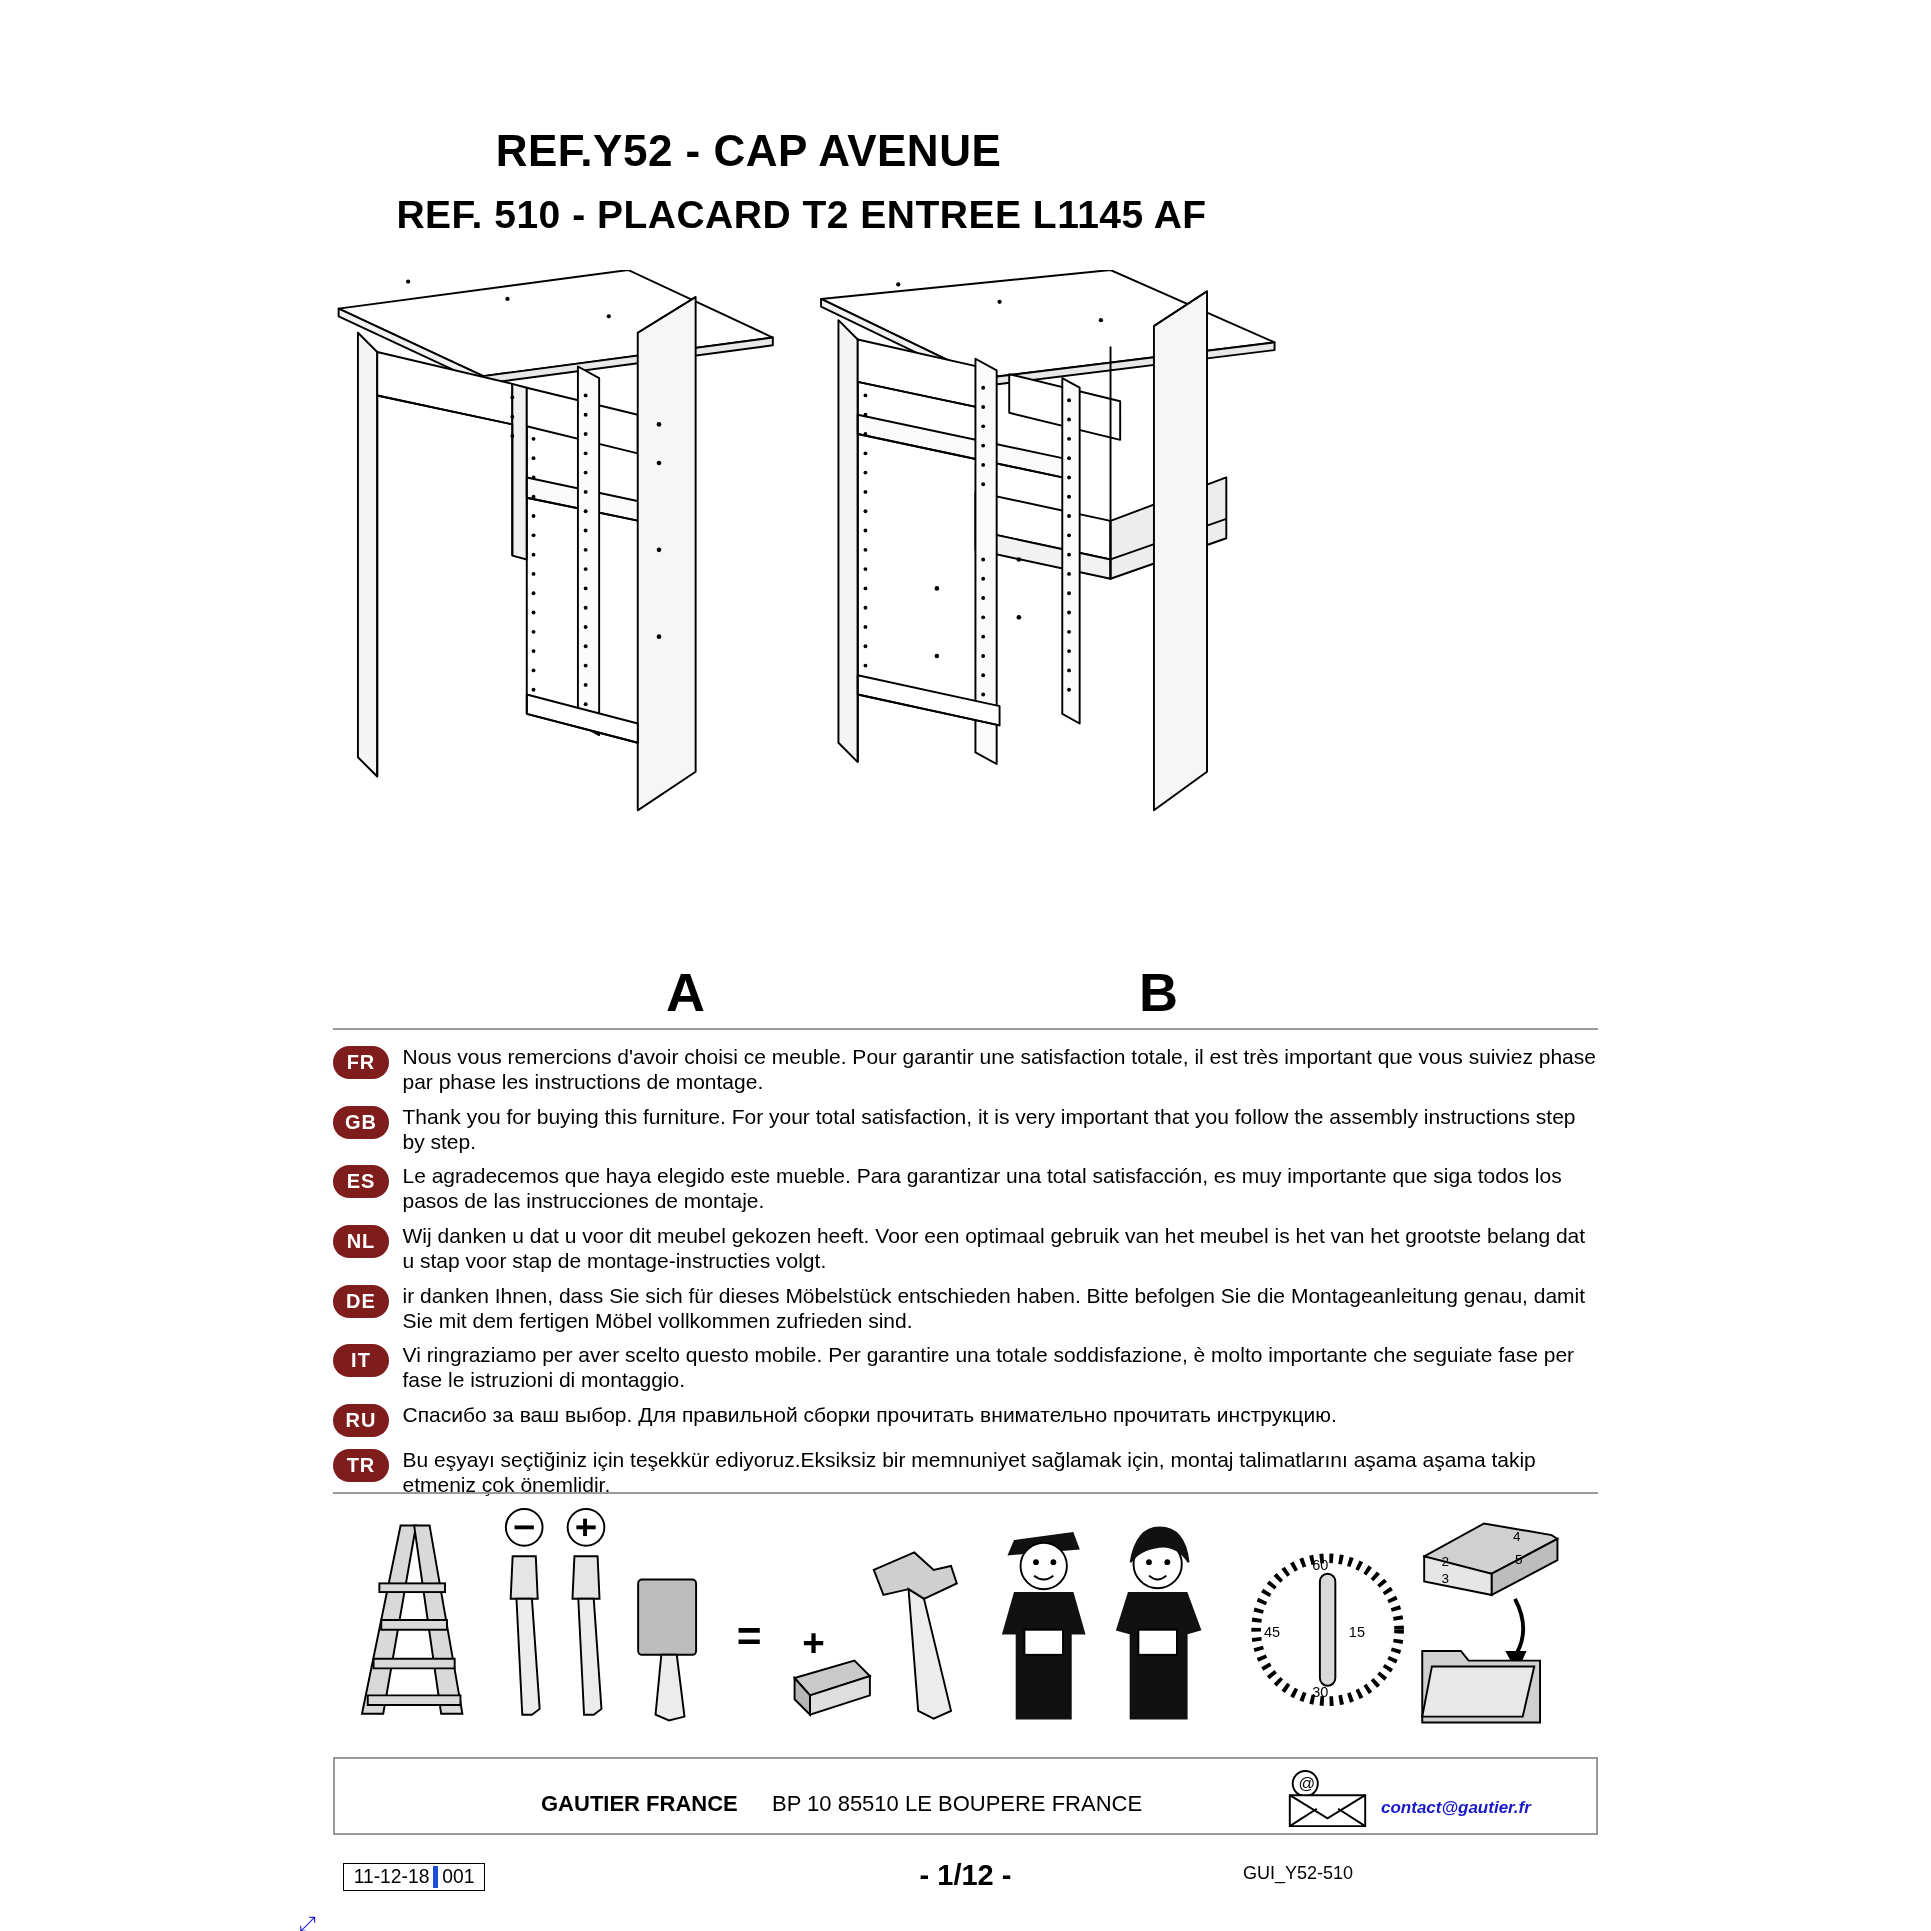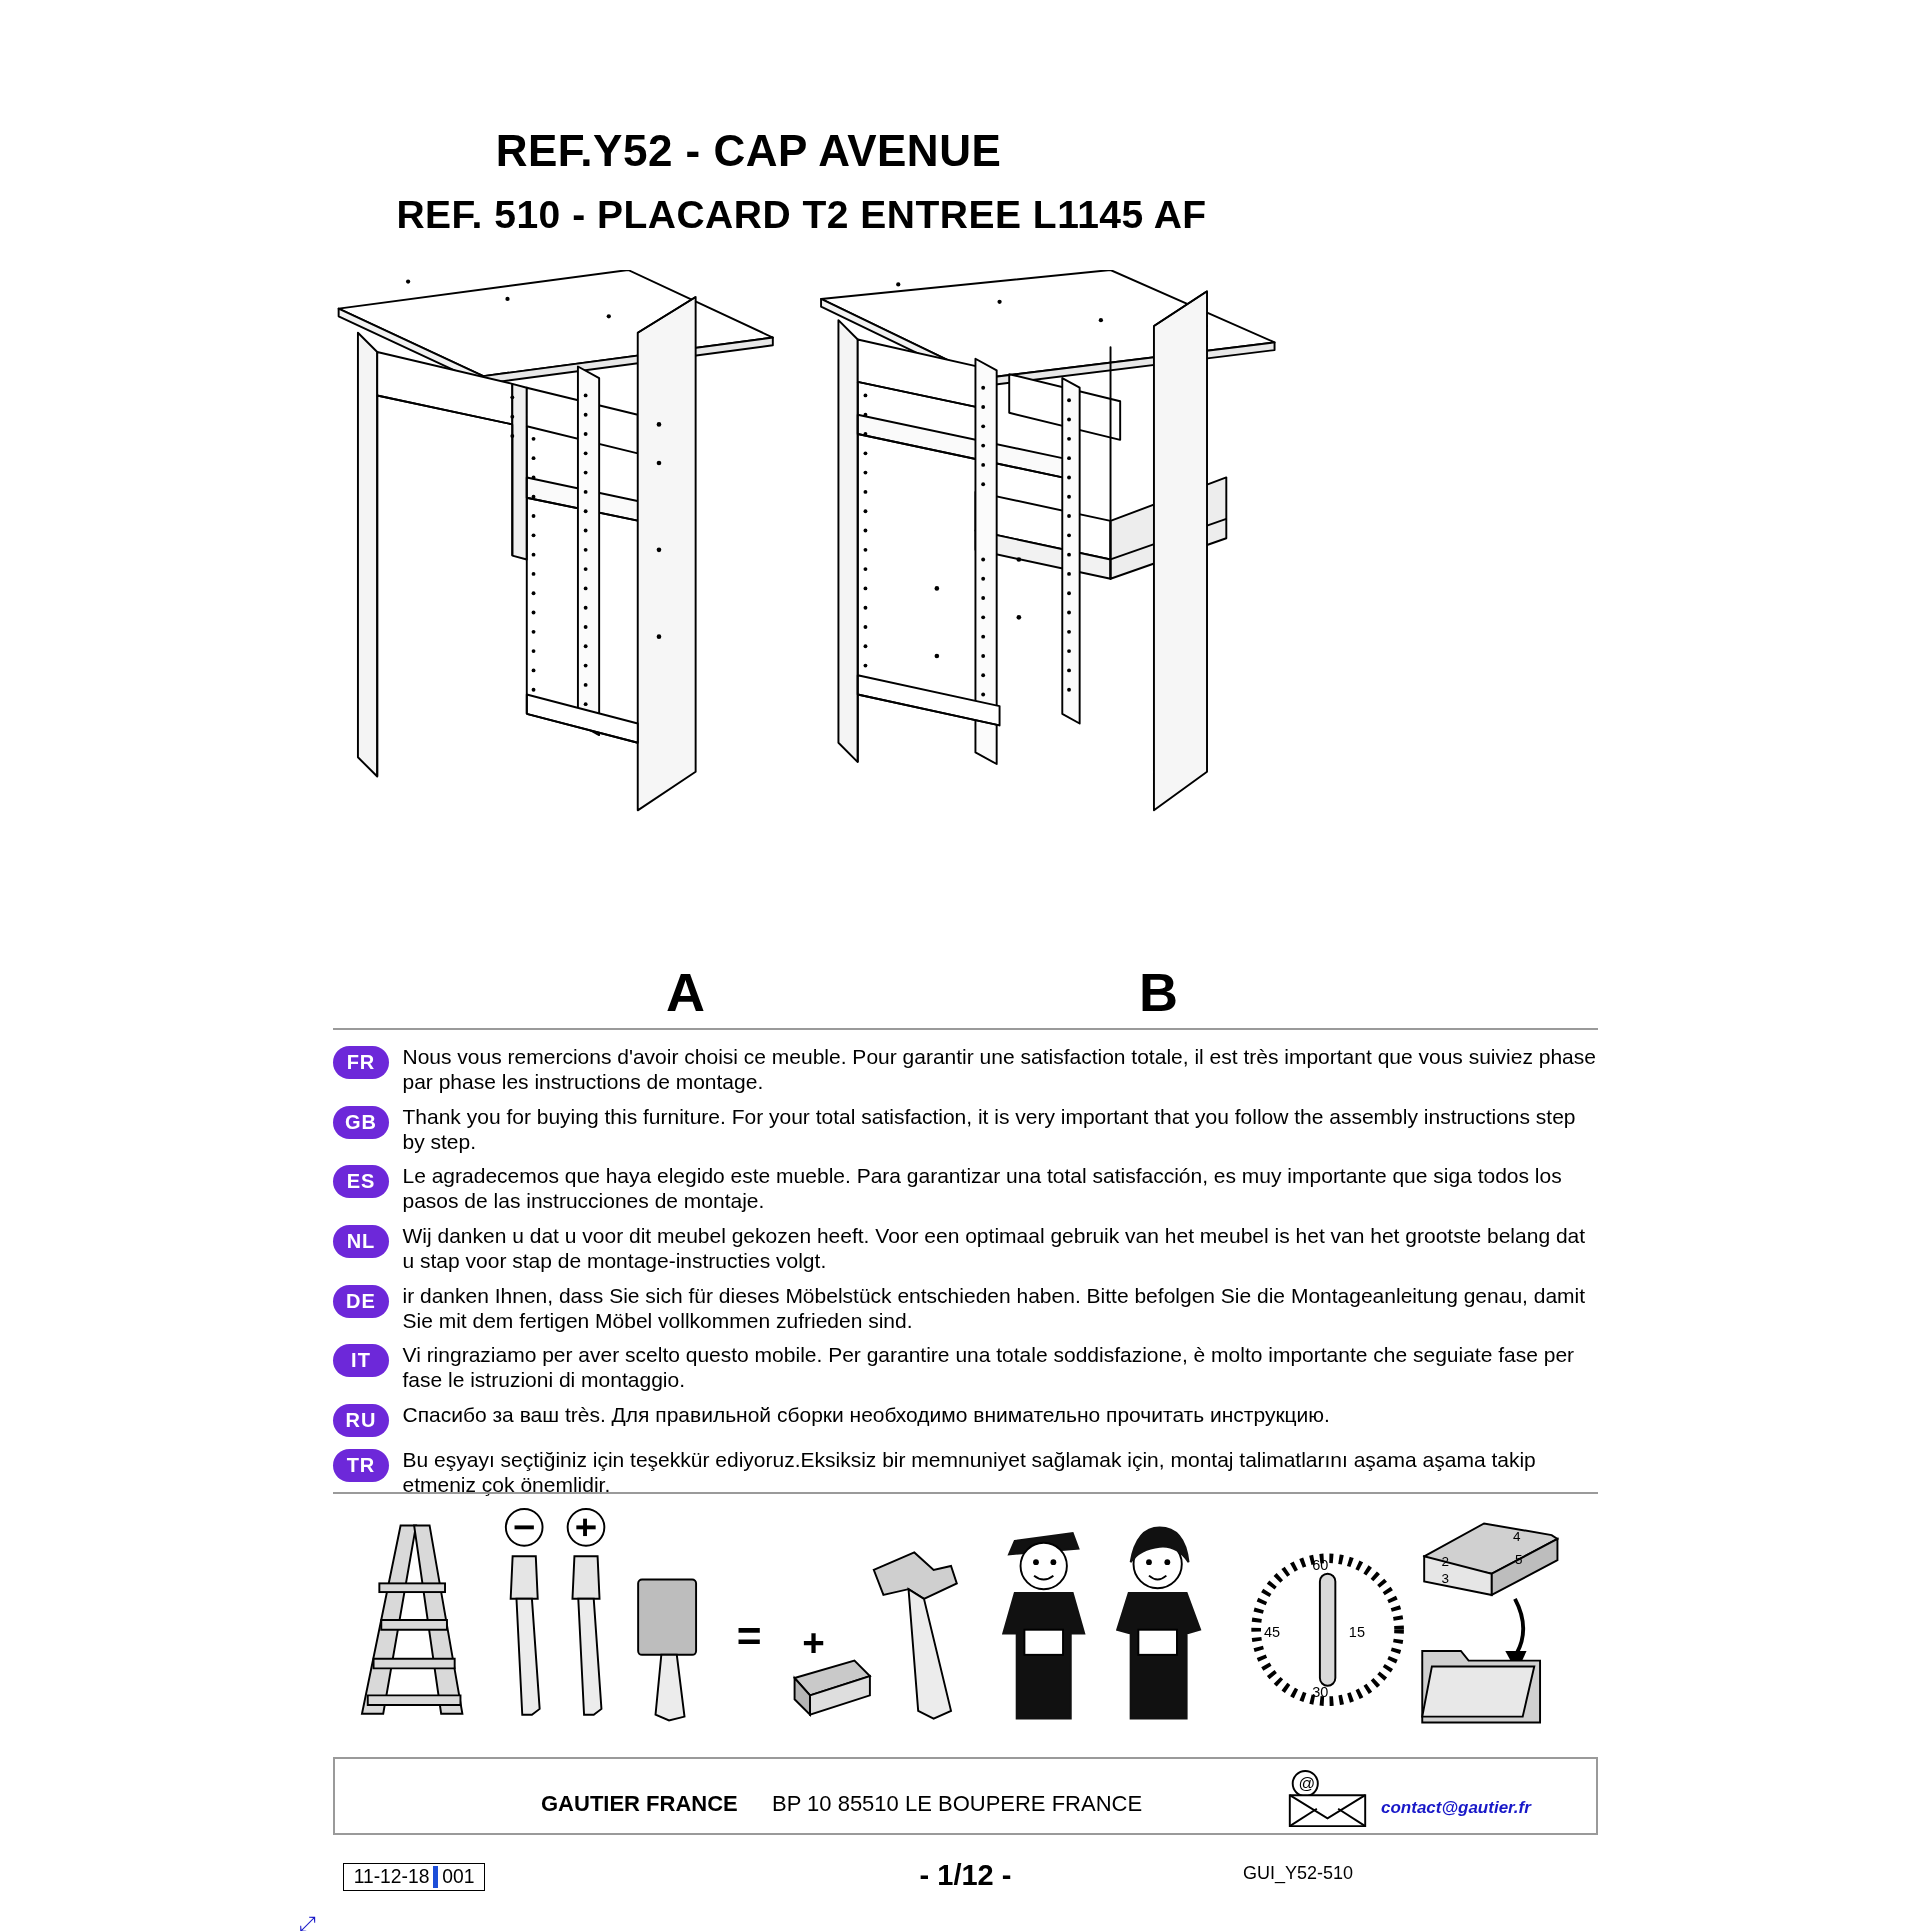--- a/index.html
+++ b/index.html
@@ -33,21 +33,21 @@
   
   .lang-block{
     position:absolute;left:333px;top:1043px;width:1265px;
   }
   .lang-row{
     display:flex;align-items:flex-start;margin-bottom:8.7px;
   }
   .lang-badge{
     flex:0 0 auto;
     width:56px;height:33px;border-radius:16.4px;
-    background:#6d28d9;color:#ffffff;
+    background:#7f1d1d;color:#ffffff;
     font-size:20px;font-weight:bold;
     display:flex;align-items:center;justify-content:center;
     margin-top:2.9px;margin-right:13.5px;
     letter-spacing:1px;
   }
   .lang-text{
     flex:1 1 auto;
     font-size:21px;line-height:25px;
     padding-top:1px;
   }
@@ -299,21 +299,21 @@
       <div class="lang-text">ir danken Ihnen, dass Sie sich für dieses Möbelstück entschieden haben. Bitte befolgen Sie die Montageanleitung genau, damit Sie mit dem fertigen Möbel vollkommen zufrieden sind.</div>
     </div>
 
     <div class="lang-row">
       <div class="lang-badge">IT</div>
       <div class="lang-text">Vi ringraziamo per aver scelto questo mobile. Per garantire una totale soddisfazione, è molto importante che seguiate fase per fase le istruzioni di montaggio.</div>
     </div>
 
     <div class="lang-row">
       <div class="lang-badge">RU</div>
-      <div class="lang-text">Спасибо за ваш très. Для правильной сборки необходимо внимательно прочитать инструкцию.</div>
+      <div class="lang-text">Спасибо за ваш выбор. Для правильной сборки прочитать внимательно прочитать инструкцию.</div>
     </div>
 
     <div class="lang-row">
       <div class="lang-badge">TR</div>
       <div class="lang-text">Bu eşyayı seçtiğiniz için teşekkür ediyoruz.Eksiksiz bir memnuniyet sağlamak için, montaj talimatlarını aşama aşama takip etmeniz çok önemlidir.</div>
     </div>
 
   </div>
 
   <div class="sep-line" style="left:333px;top:1492px;width:1265px;height:1.9px;"></div>

